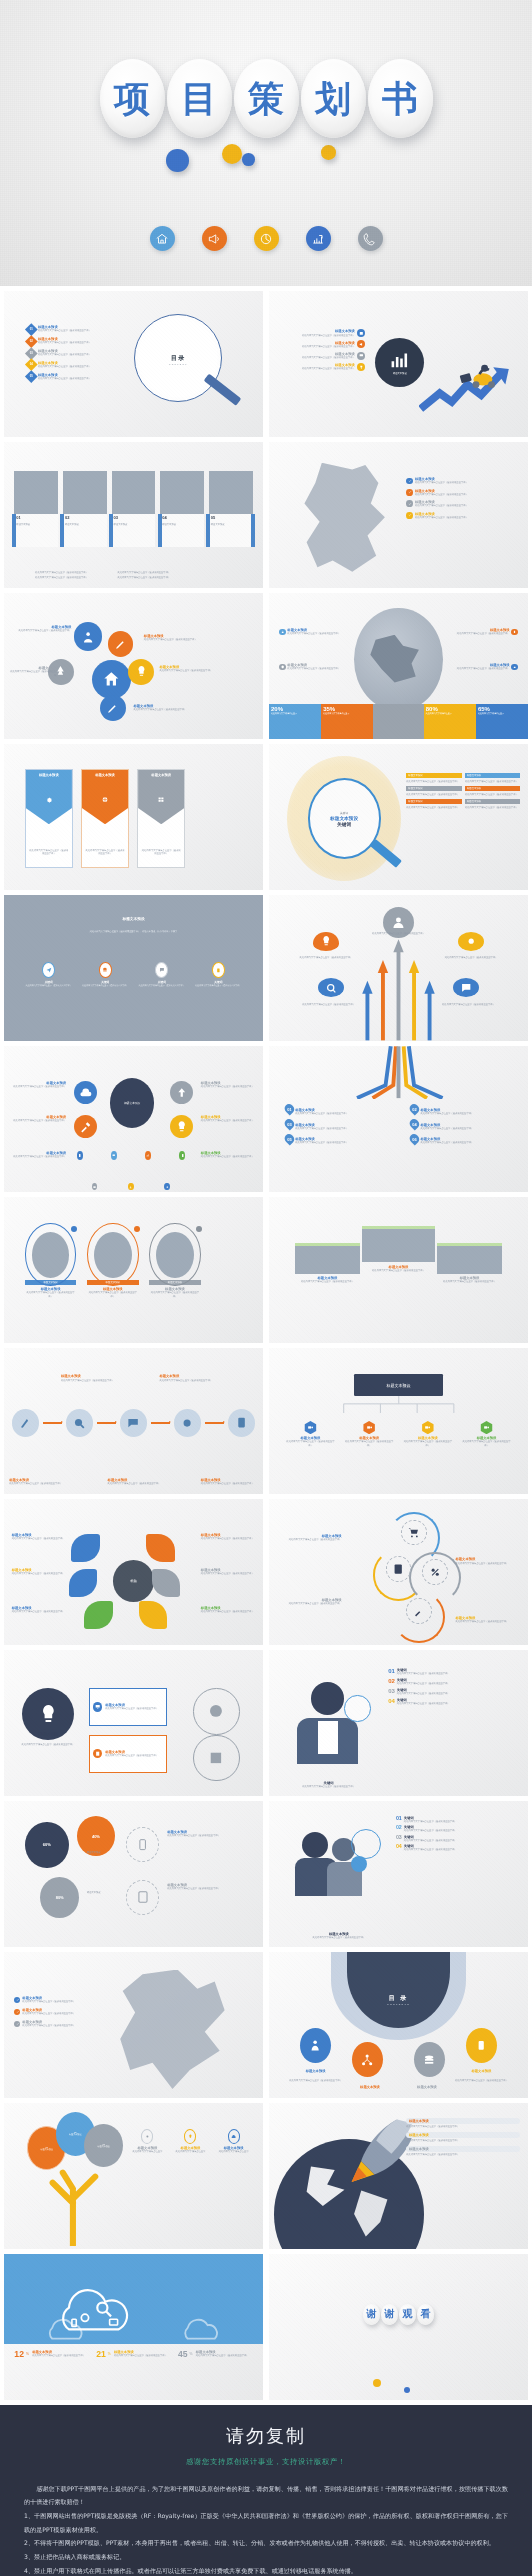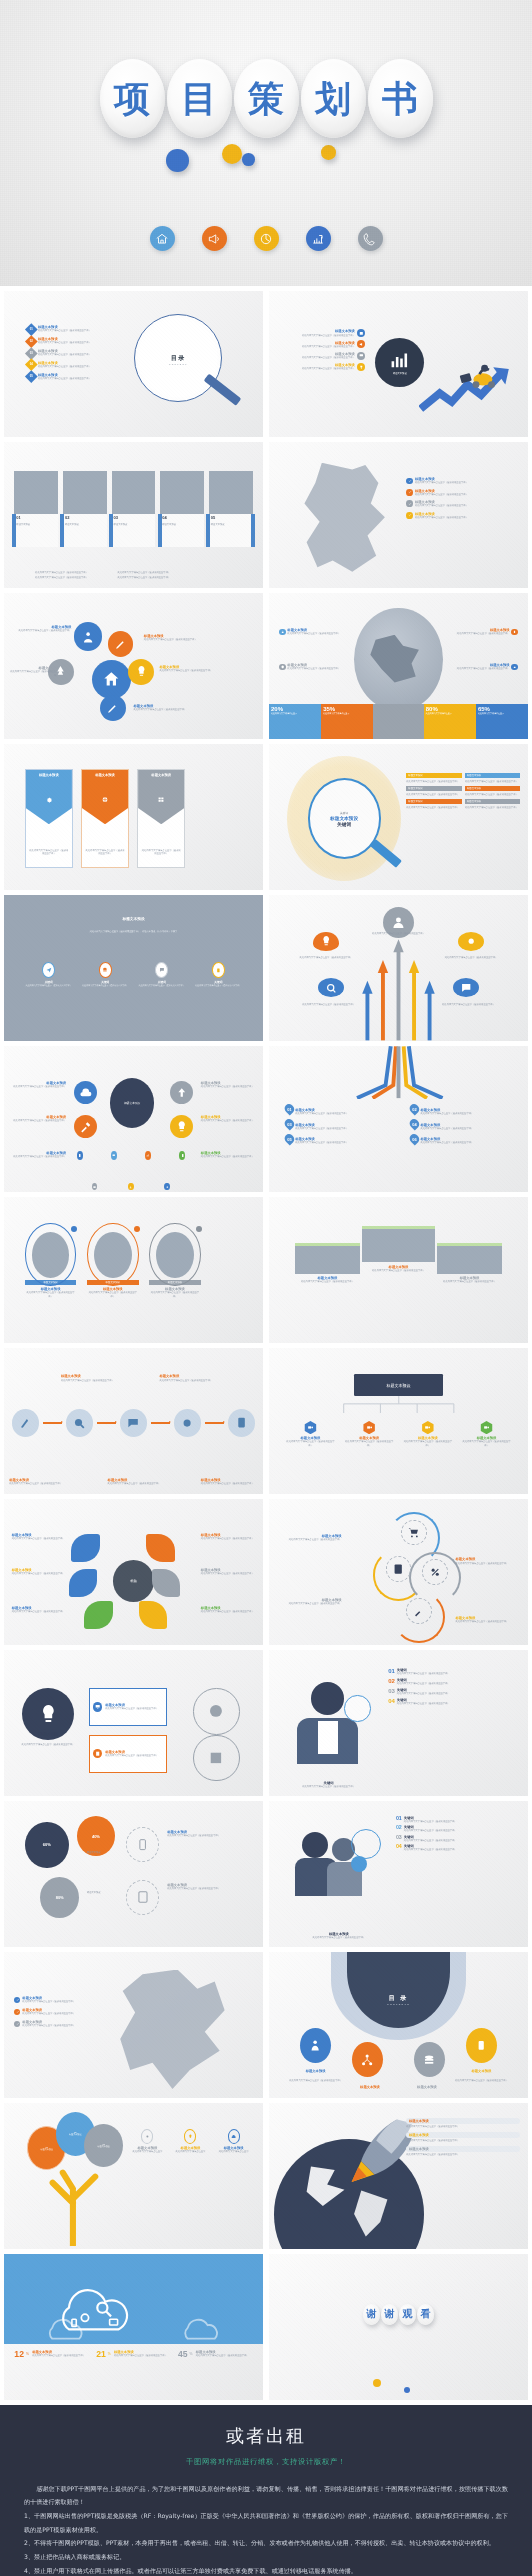--- a/index.html
+++ b/index.html
@@ -1563,21 +1563,21 @@
           </div>
     </div>
     <div style="position:absolute;left:40%;bottom:9%;width:8px;height:8px;border-radius:50%;background:#f2b518;"></div>
     <div style="position:absolute;left:52%;bottom:5%;width:6px;height:6px;border-radius:50%;background:#3f74c9;"></div>
   </div>
     </div>
 
 </div>
 
 <div class="copyright">
-  <div class="cp-title">或者出租</div>
-  <div class="cp-sub">千图网将对作品进行维权，支持设计版权产！</div>
+  <div class="cp-title">请勿复制</div>
+  <div class="cp-sub">感谢您支持原创设计事业，支持设计版权产！</div>
   <p class="cp-p indent">感谢您下载PPT千图网平台上提供的产品，为了您和千图网以及原创作者的利益，请勿复制、传播、销售，否则将承担法律责任！千图网将对作品进行维权，按照传播下载次数的十倍进行索取赔偿！</p>
   <p class="cp-p">1、千图网网站出售的PPT模版是免版税类（RF：Royalty-free）正版受《中华人民共和国著作法》和《世界版权公约》的保护，作品的所有权、版权和著作权归千图网所有，您下载的是PPT模版素材使用权。</p>
   <p class="cp-p">2、不得将千图网的PPT模版、PPT素材，本身用于再出售，或者出租、出借、转让、分销、发布或者作为礼物供他人使用，不得转授权、出卖、转让本协议或本协议中的权利。</p>
   <p class="cp-p">3、禁止把作品纳入商标或服务标记。</p>
   <p class="cp-p">4、禁止用户用下载格式在网上传播作品。或者作品可以让第三方单独付费或共享免费下载、或通过转移电话服务系统传播。</p>
 </div>
 
 
 </body></html>

